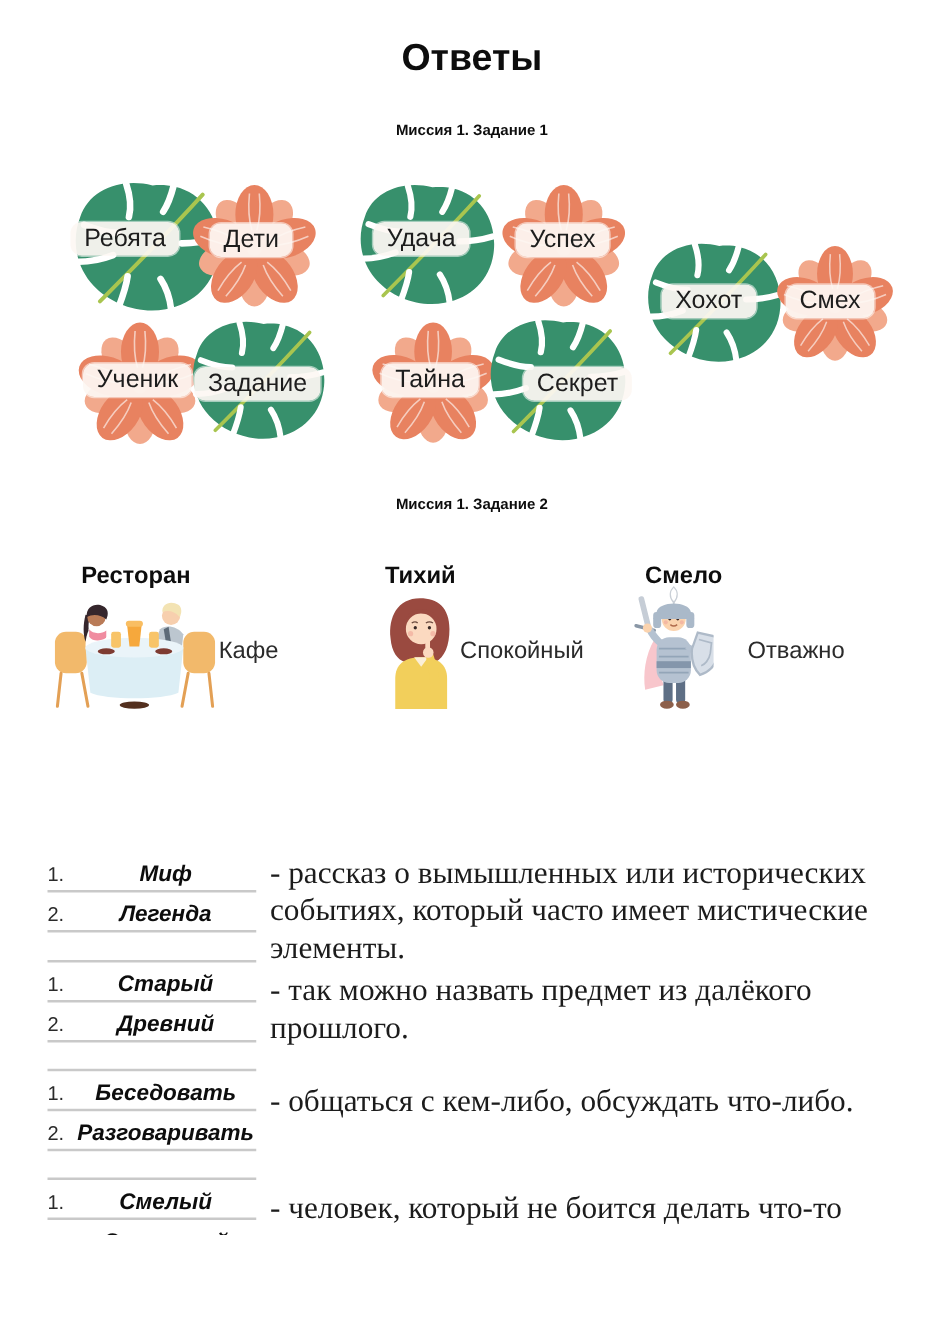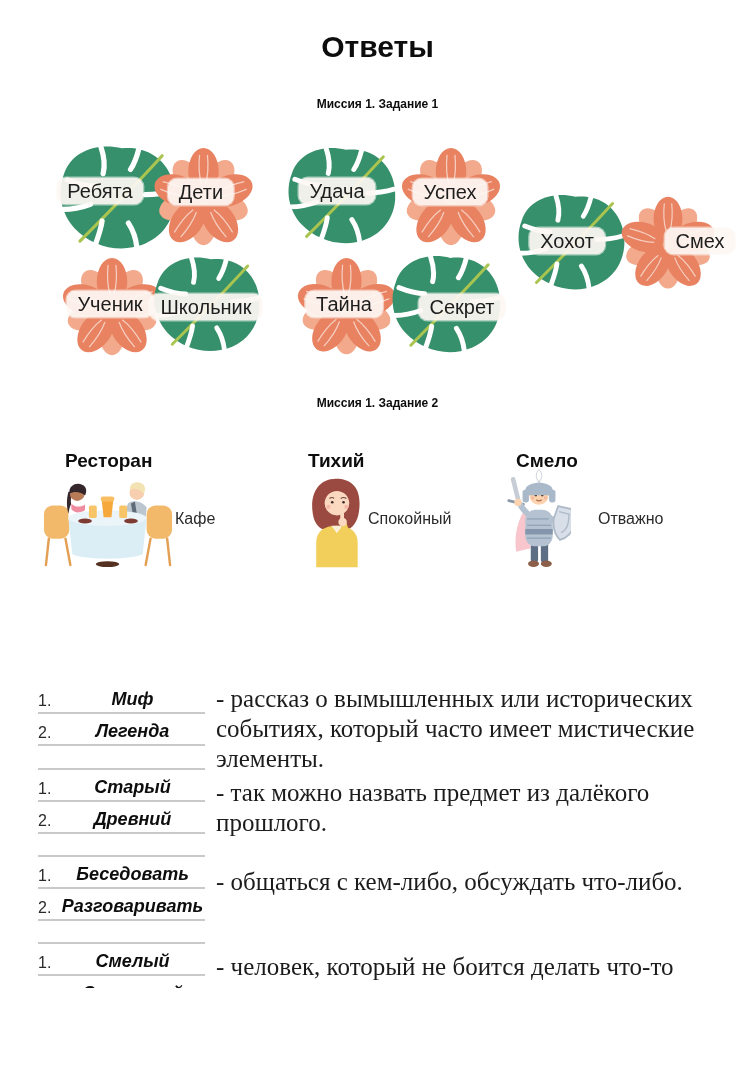--- a/index.html
+++ b/index.html
@@ -17,21 +17,21 @@
   }
   .ill{position:absolute;}
   .tag{
     position:absolute;transform:translate(-50%,-50%);
     background:rgba(253,247,243,0.93);border-radius:9px;
     padding:2px 11px;font-size:20px;color:#1d1d1d;white-space:nowrap;
     box-shadow:0 0 0 1px rgba(255,255,255,0.55);
   }
   
   .word-heading{position:absolute;font-size:19px;font-weight:bold;color:#0d0d0d;}
-  .synonym-text{position:absolute;font-size:16px;color:#2b2b2b;}
+  .synonym-text{position:absolute;font-size:19px;color:#2b2b2b;}
   
   .s3-group{position:absolute;left:38px;width:700px;}
   .answers{position:absolute;left:0;top:0;width:167px;}
   .answers.topline{border-top:2px solid #c9c9c9;}
   .ans-row{display:flex;align-items:flex-end;height:30px;border-bottom:2px solid #c9c9c9;}
   .ans-num{width:22px;font-size:16px;color:#2a2a2a;line-height:1;padding-bottom:3px;}
   .ans-text{flex:1;text-align:center;font-weight:bold;font-style:italic;font-size:18px;
     color:#0d0d0d;line-height:1;padding-bottom:4px;white-space:nowrap;}
   .definition{position:absolute;left:178px;width:520px;font-size:25px;line-height:30px;color:#1c1c1c;font-family:Liberation Serif, serif;}
 </style>
@@ -198,30 +198,30 @@
   <span class="tag" style="left:337px;top:191px">Удача</span>
   <span class="tag" style="left:450px;top:192px">Успех</span>
 
   <svg class="ill" style="left:515px;top:189px;width:117px;height:113px">
       <use href="#sym-leaf"></use>
     </svg>
   <svg class="ill" style="left:616px;top:194px;width:104px;height:102px">
       <use href="#sym-flower"></use>
     </svg>
   <span class="tag" style="left:567px;top:241px">Хохот</span>
-  <span class="tag" style="left:700px;top:241px">Смех</span>
+  <span class="tag" style="left:664px;top:241px">Смех</span>
 
   <svg class="ill" style="left:50px;top:255px;width:124px;height:108px">
       <use href="#sym-flower"></use>
     </svg>
   <svg class="ill" style="left:151px;top:251px;width:116px;height:113px">
       <use href="#sym-leaf"></use>
     </svg>
   <span class="tag" style="left:110px;top:304px">Ученик</span>
-  <span class="tag" style="left:206px;top:307px">Школьник</span>
+  <span class="tag" style="left:206px;top:307px">Задание</span>
 
   <svg class="ill" style="left:287px;top:255px;width:119px;height:107px">
       <use href="#sym-flower"></use>
     </svg>
   <svg class="ill" style="left:389px;top:251px;width:119px;height:113px">
       <use href="#sym-leaf"></use>
     </svg>
   <span class="tag" style="left:344px;top:304px">Тайна</span>
   <span class="tag" style="left:462px;top:307px">Секрет</span>
 

